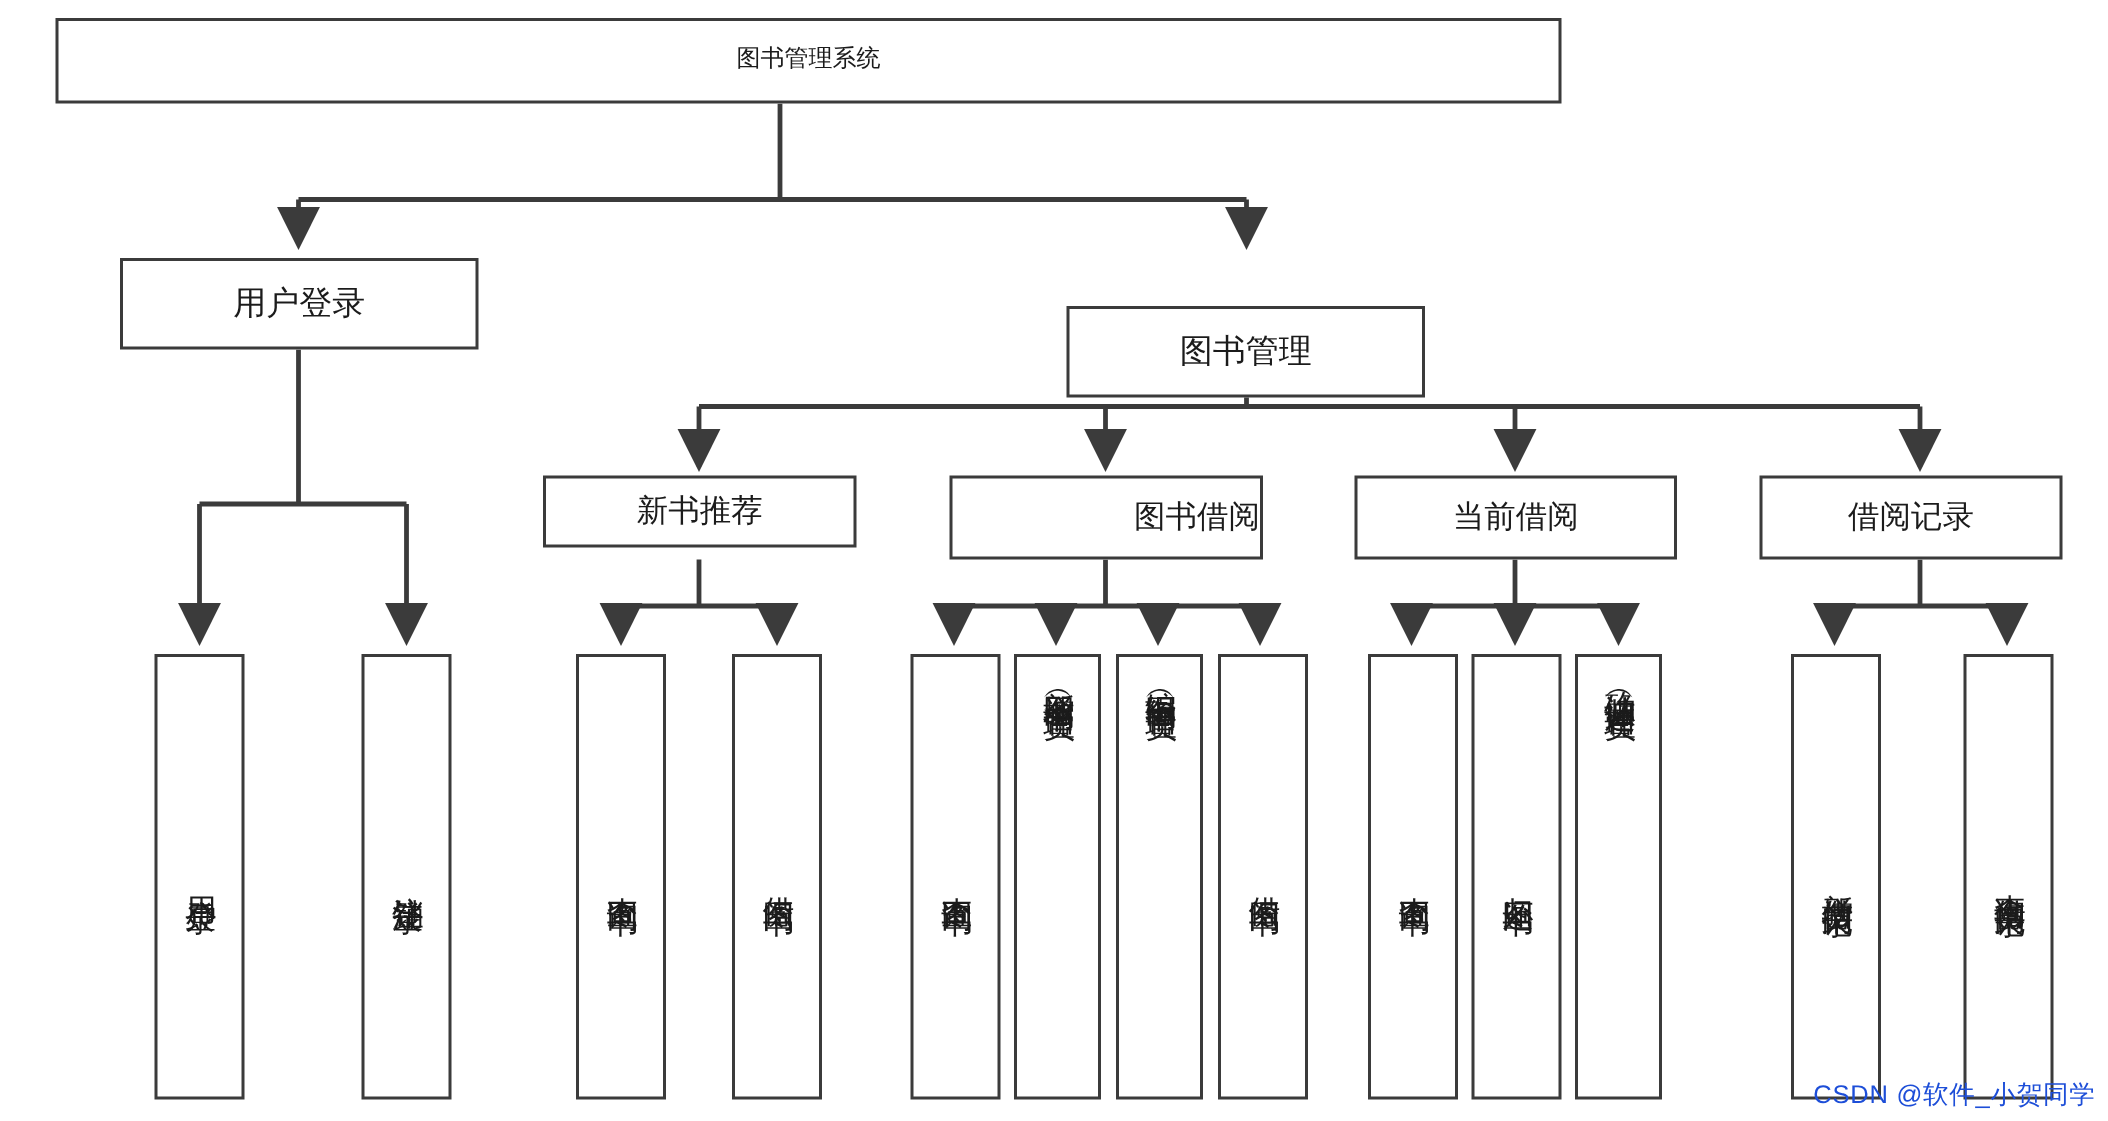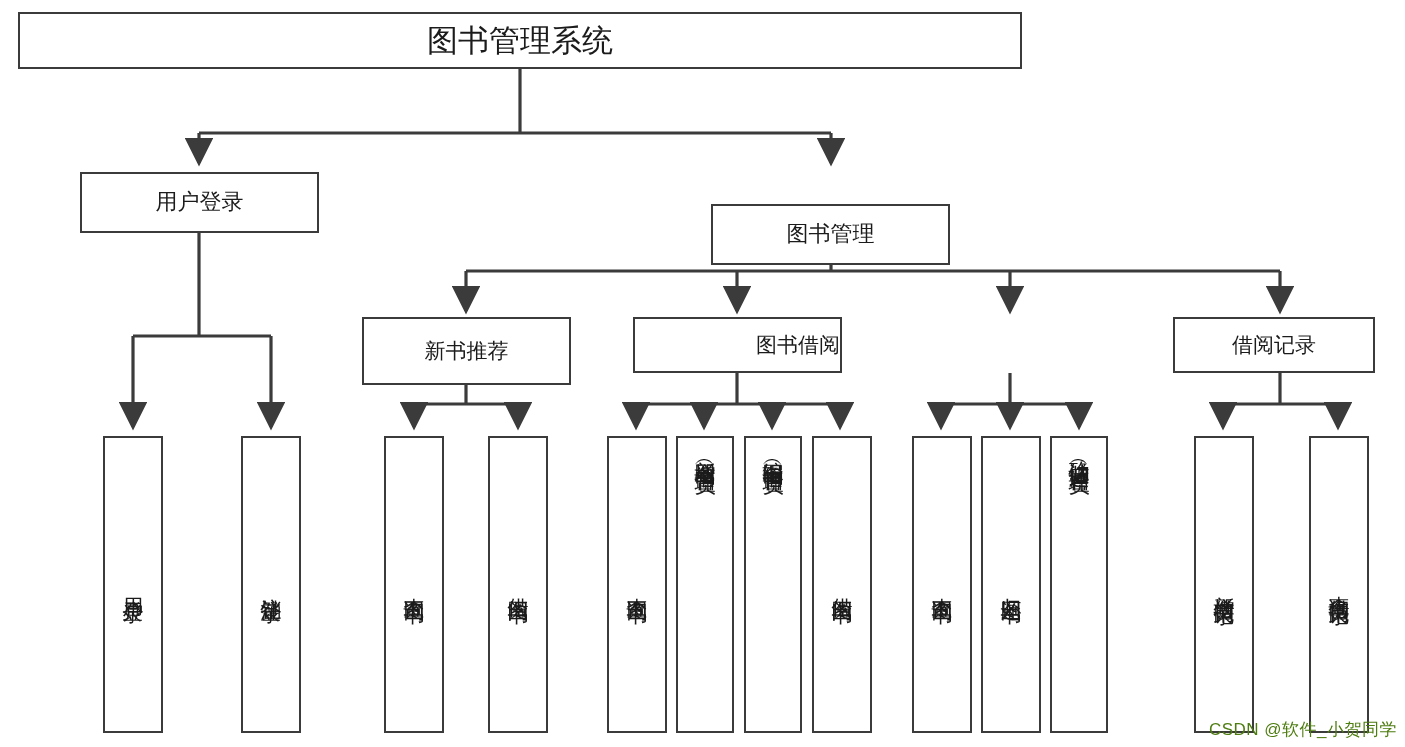--- a/index.html
+++ b/index.html
@@ -31,21 +31,22 @@
     box-sizing: border-box;
     background: #ffffff;
     border: 2px solid #3b3b3b;
     display: flex;
     align-items: center;
     justify-content: center;
     color: #1b1b1b;
     z-index: 2;
   }
   .node.level-0 {
-    font-size: 31px;
+    font-size: 16px;
+    margin-left: 19px;
   }
   .node.level-1 {
     font-size: 22px;
   }
   .node.level-2 {
     font-size: 21px;
   }
   .node.leaf {
     font-size: 21px;
     padding: 6px 0;
@@ -65,21 +66,21 @@
     margin: 0 auto;
   }
   .node.leaf.align-top .label {
     margin-top: 0;
   }
   #watermark {
     position: absolute;
     right: 8px;
     bottom: 6px;
     font-size: 17px;
-    color: #4d7c0f;
+    color: #1d4ed8;
     letter-spacing: 0.5px;
     z-index: 3;
     user-select: none;
     white-space: nowrap;
   }
 </style>
 </head>
 <body>
 
 <div id="diagram-root">
@@ -139,28 +140,31 @@
   </div>
 
   <div class="node level-1" style="left:80px; top:172px; width:239px; height:61px;">
     <span class="label">用户登录</span>
   </div>
 
   <div class="node level-1" style="left:711px; top:172px; width:239px; height:61px;margin-top:32px;">
     <span class="label">图书管理</span>
   </div>
 
-  <div class="node level-2" style="left:362px; top:317px; width:209px; height:68px;">
+  <div class="node level-2" style="left:362px; top:317px; width:209px; height:48px;">
     <span class="label">新书推荐</span>
   </div>
 
   <div class="node level-2" style="left:633px; top:317px; width:209px; height:56px;justify-content:flex-end;">
     <span class="label">图书借阅</span>
   </div>
 
+  <div class="node level-2" style="left:903px; top:317px; width:215px; height:56px;">
+    <span class="label">当前借阅</span>
+  </div>
 
   <div class="node level-2" style="left:1173px; top:317px; width:202px; height:56px;">
     <span class="label">借阅记录</span>
   </div>
 
   <div class="node leaf" style="left:103px; top:436px; width:60px; height:297px; align-items:center;">
     <span class="label">用户登录</span>
   </div>
 
   <div class="node leaf" style="left:241px; top:436px; width:60px; height:297px; align-items:center;">

